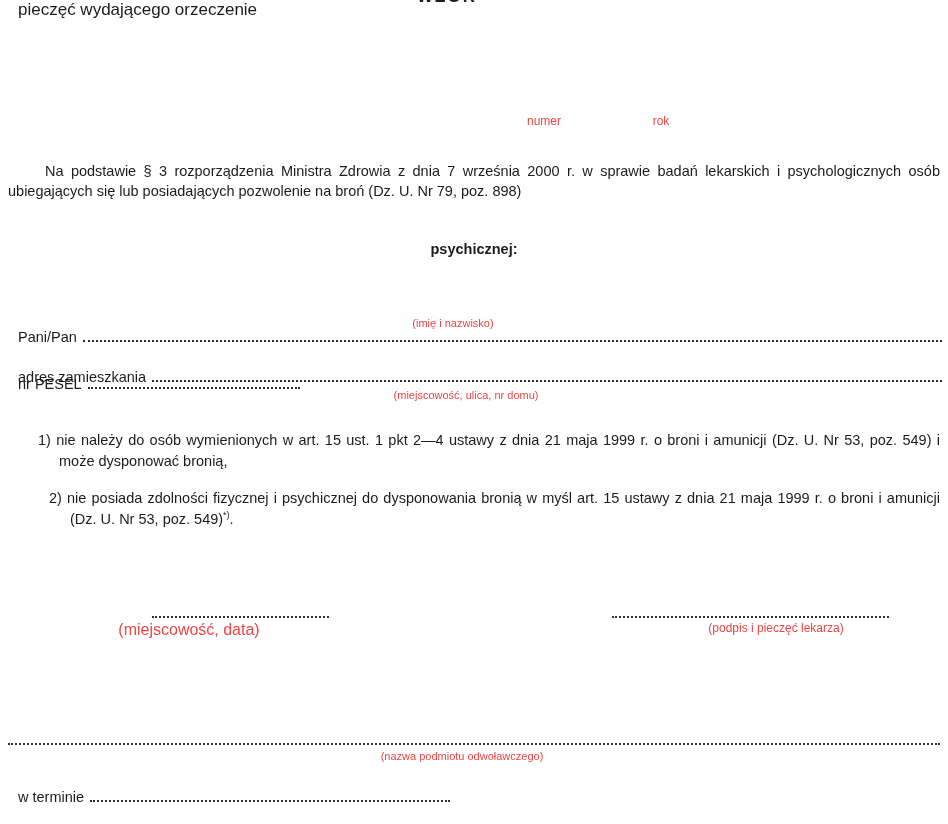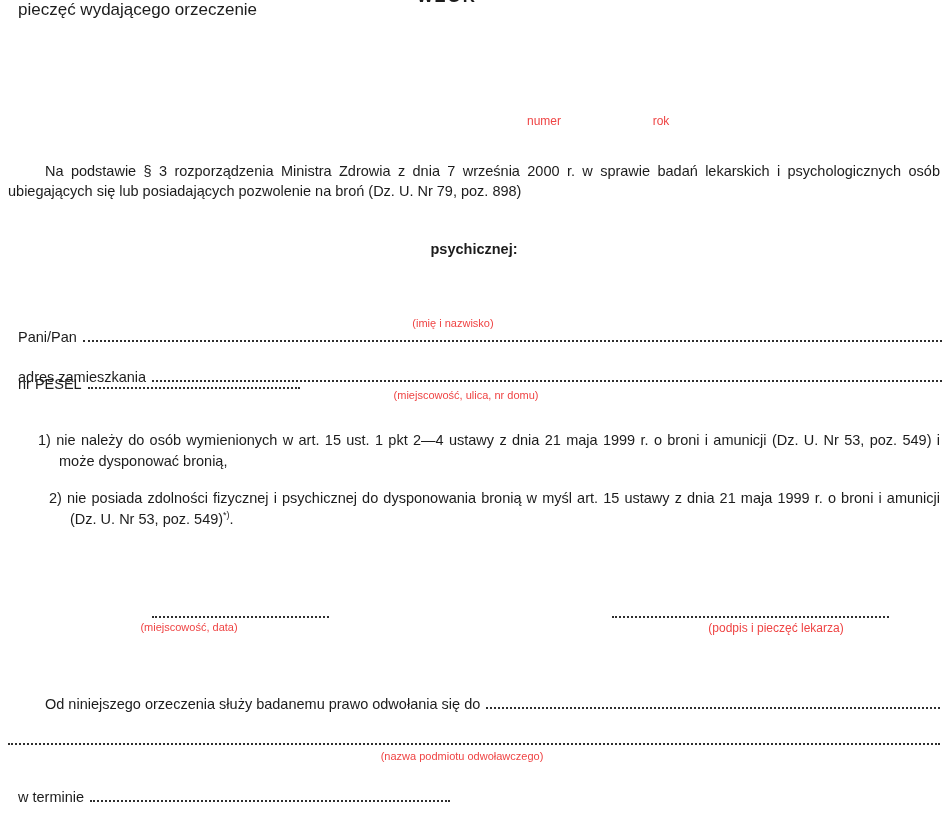--- a/index.html
+++ b/index.html
@@ -84,29 +84,25 @@
     <span>nie należy do osób wymienionych w art. 15 ust. 1 pkt 2—4 ustawy z dnia 21 maja 1999 r. o broni i amunicji (Dz. U. Nr 53, poz. 549) i może dysponować bronią,</span>
   </div>
 
   <div class="abs item" style="left:38px;right:8px;top:488px;margin-left:11px;">
     <span>2)</span>
     <span> </span>
     <span>nie posiada zdolności fizycznej i psychicznej do dysponowania bronią w myśl art. 15 ustawy z dnia 21 maja 1999 r. o broni i amunicji (Dz. U. Nr 53, poz. 549)</span><sup>*)</sup><span>.</span>
   </div>
 
   <div class="dotline" style="left:152px;top:616px;width:177px;"></div>
-  <div class="abs small center-x" style="left:189px;top:621px;font-size:11px;">(miejscowość, data)</div>
+  <div class="abs small center-x" style="left:189px;top:621px;font-size:16px;">(miejscowość, data)</div>
 
   <div class="dotline" style="left:612px;top:616px;width:277px;"></div>
   <div class="abs small center-x" style="left:776px;top:621px;font-size:12px;">(podpis i pieczęć lekarza)</div>
 
-  <div class="abs row" style="left:8px;right:8px;top:696px;">
-    <span style="padding-left:37px;">Od niniejszego orzeczenia służy badanemu prawo odwołania się do</span>
-    <span class="fill grow" style="margin-left:6px;"></span>
-  </div>
   <div class="dotline" style="left:8px;right:8px;top:743px;"></div>
   <div class="abs small center-x" style="left:462px;top:750px;">(nazwa podmiotu odwoławczego)</div>
 
   <div class="abs row" style="left:18px;top:789px;">
     <span>w terminie</span>
     <span class="fill" style="width:360px;margin-left:6px;"></span>
   </div>
 
 </div>
 

